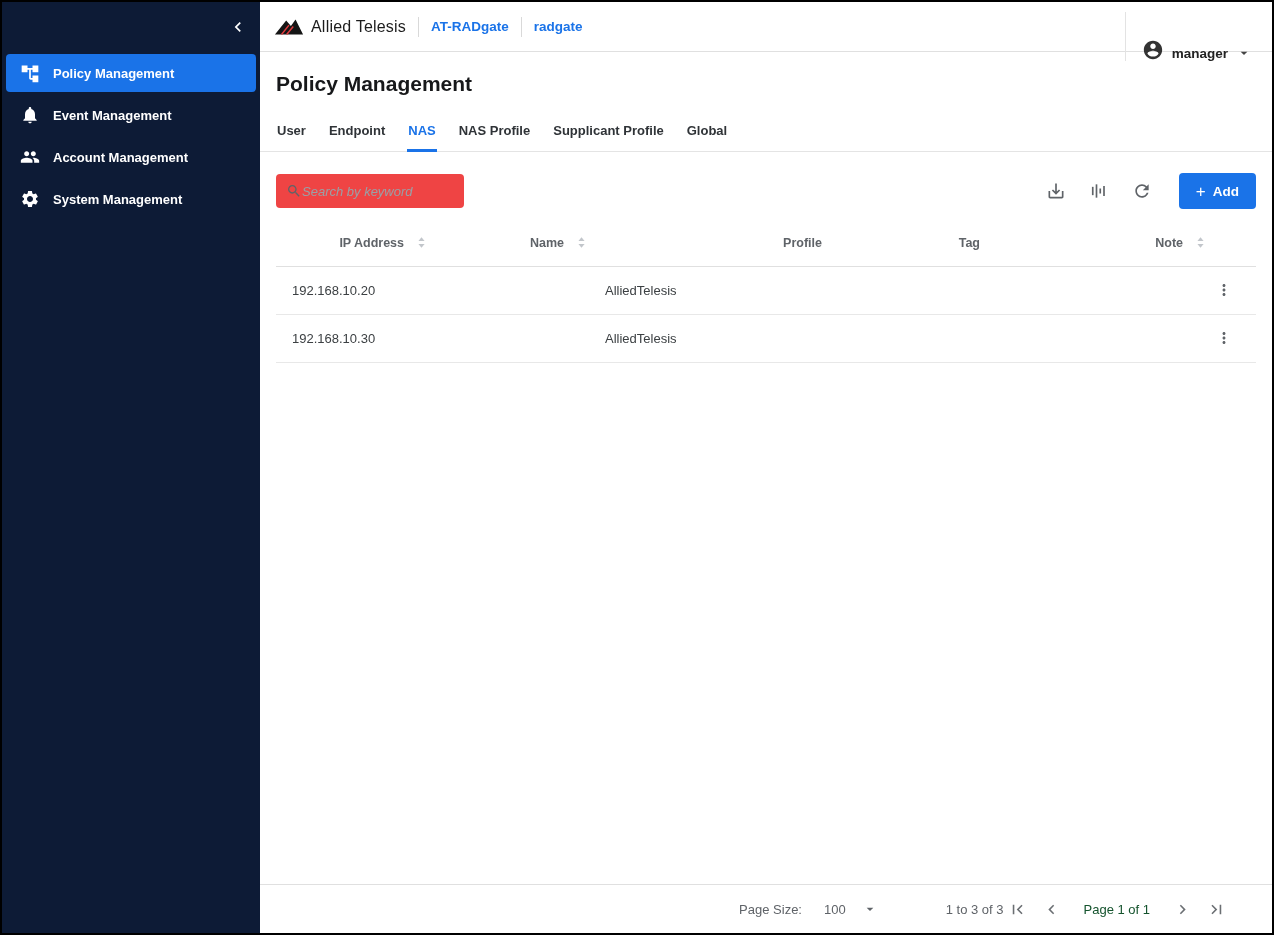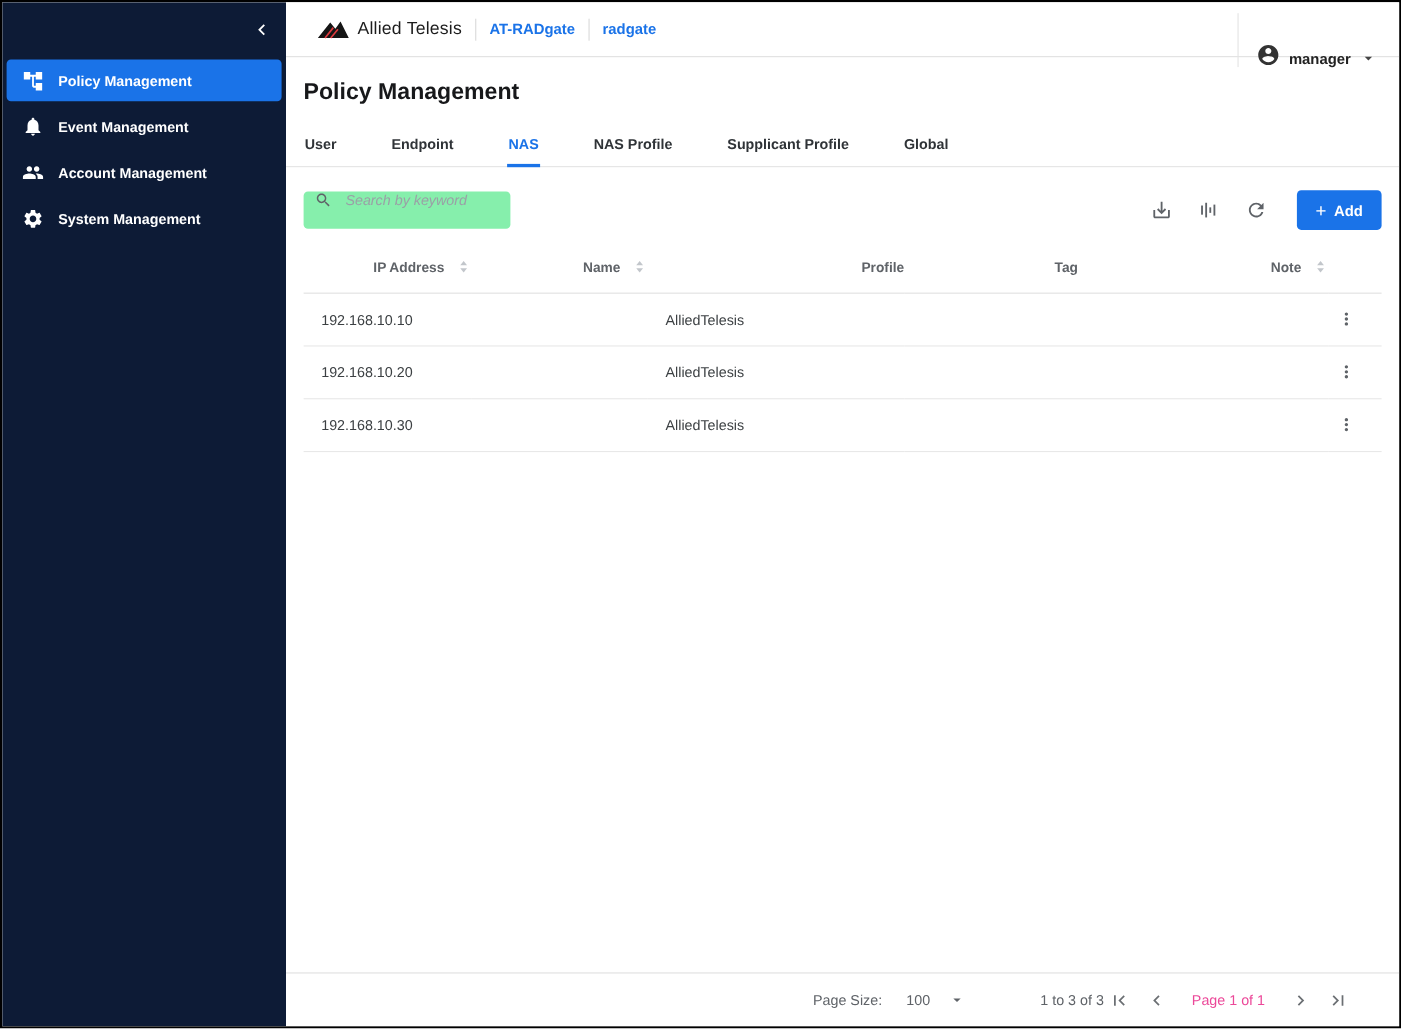--- a/index.html
+++ b/index.html
@@ -14,43 +14,43 @@
   .collapse-btn { background:none; border:none; cursor:pointer; display:flex; align-items:center; }
   .collapse-btn svg { width:20px; height:20px; fill:#fff; }
   .nav { display:flex; flex-direction:column; gap:4px; padding:2px 4px; }
   .nav-item { display:flex; align-items:center; gap:13px; height:38px; padding-left:14px; border-radius:4px; color:#fff; font-size:13px; font-weight:700; cursor:pointer; }
   .nav-item svg { width:20px; height:20px; fill:#fff; flex-shrink:0; }
   .nav-item.active { background:#1a73e8; }
 
   
   .main { flex:1; display:flex; flex-direction:column; min-width:0; background:#fff; }
 
-  .topbar { height:50px; min-height:50px; display:flex; align-items:center; border-bottom:1px solid #e0e0e0; padding-left:28px; }
+  .topbar { height:50px; min-height:50px; display:flex; align-items:center; border-bottom:1px solid #e0e0e0; padding-left:14px; }
   .brand { display:flex; align-items:center; gap:7px; }
   .brand-text { font-size:16px; color:#1c1c1c; letter-spacing:.2px; }
   .vdiv { width:1px; height:20px; background:#d9d9d9; margin:0 12px; }
   .header-link { color:#1a73e8; font-size:13.5px; font-weight:600; cursor:pointer; }
   .spacer { flex:1; }
   .user-menu { display:flex; align-items:flex-end; gap:8px; border-left:1px solid #e3e3e3; height:100%; padding:0 20px 0 16px; cursor:pointer;margin-top:20px; }
   .user-menu .person { width:22px; height:22px; fill:#333; }
   .user-name { font-size:13.5px; font-weight:600; color:#222; }
   .user-menu .caret { width:16px; height:16px; fill:#444; }
 
   .page-head { padding:20px 16px 0; }
   .page-title { font-size:21px; font-weight:700; color:#17181a; }
 
-  .tabs { display:flex; gap:48px; padding:0 16px; margin-top:14px; border-bottom:1px solid #e4e4e4; }
+  .tabs { display:flex; gap:21px; padding:0 16px; margin-top:14px; border-bottom:1px solid #e4e4e4; }
   .tab { position:relative; padding:13px 1px; font-size:13px; font-weight:700; color:#2f3337; cursor:pointer; }
   .tab.active { color:#1a73e8; }
   .tab.active::after { content:""; position:absolute; left:0; right:0; bottom:-1px; height:3px; background:#1a73e8; }
 
   
   .content { flex:1; display:flex; flex-direction:column; min-height:0; }
   .toolbar { display:flex; align-items:center; padding:21px 16px 11px; }
-  .searchbox { display:flex; align-items:flex-start; gap:12px; width:188px; height:34px; background:#86efac; border-radius:4px; padding:0 10px; }
+  .searchbox { display:flex; align-items:center; gap:0; width:188px; height:34px; background:#ef4444; border-radius:4px; padding:0 10px; }
   .searchbox svg { width:16px; height:16px; fill:#5f6368; flex-shrink:0; }
   .searchbox input { border:none; background:transparent; outline:none; font-family:"Liberation Sans", sans-serif; font-style:italic; font-size:13px; color:#333; width:100%; }
   .searchbox input::placeholder { color:#9aa0a6; font-style:italic; }
   .toolbar-right { margin-left:auto; display:flex; align-items:center; gap:11px; }
   .icon-btn { width:32px; height:32px; display:flex; align-items:center; justify-content:center; background:none; border:none; cursor:pointer; border-radius:4px; }
   .icon-btn svg { width:20px; height:20px; fill:#5f6368; }
   .add-btn { display:flex; align-items:center; gap:7px; background:#1a73e8; color:#fff; border:none; border-radius:4px; height:36px; padding:0 17px; font-family:"Liberation Sans", sans-serif; font-size:13.5px; font-weight:700; cursor:pointer; margin-left:10px; }
   .add-btn .plus { font-size:17px; font-weight:400; line-height:1; }
 
   table.data { width:calc(100% - 32px); margin:0 16px; border-collapse:collapse; table-layout:fixed; }
@@ -62,21 +62,21 @@
   .kebab svg { width:18px; height:18px; fill:#5f6368; }
 
   .table-footer { margin-top:auto; border-top:1px solid #e0e0e0; height:49px; min-height:49px; display:flex; align-items:center; justify-content:flex-end; padding-right:42px; font-size:13px; color:#5f6368; }
   .pg-label { margin-right:22px; }
   .pg-size { display:flex; align-items:center; gap:16px; background:none; border:none; cursor:pointer; font-family:"Liberation Sans", sans-serif; font-size:13px; color:#5f6368; margin-right:68px; }
   .pg-size svg { width:16px; height:16px; fill:#5f6368; }
   .pg-range { }
   .pg-nav { display:flex; align-items:center; gap:6px; }
   .pg-nav .icon-btn { width:28px; height:28px; }
   .pg-nav .icon-btn svg { width:19px; height:19px; fill:#6b6f73; }
-  .pg-indicator { margin:0 12px; color:#ec4899; }
+  .pg-indicator { margin:0 12px; color:#14532d; }
 </style>
 </head>
 <body>
 
 <div class="app">
 
   <aside class="sidebar">
     <div class="sidebar-header">
       <button class="collapse-btn">
         <svg viewBox="0 0 24 24">
@@ -233,34 +233,20 @@
                     <path d="M8 2.5l3.3 4H4.7z"></path>
                     <path d="M8 13.5l-3.3-4h6.6z"></path>
                   </svg>
               </span>
             </th>
             <th class="actions"></th>
           </tr>
         </thead>
         <tbody>
           <tr>
-            <td>192.168.10.10</td>
-            <td></td>
-            <td>AlliedTelesis</td>
-            <td></td>
-            <td></td>
-            <td class="actions">
-              <button class="icon-btn kebab">
-                <svg viewBox="0 0 24 24">
-                    <path d="M12 8c1.1 0 2-.9 2-2s-.9-2-2-2-2 .9-2 2 .9 2 2 2zm0 2c-1.1 0-2 .9-2 2s.9 2 2 2 2-.9 2-2-.9-2-2-2zm0 6c-1.1 0-2 .9-2 2s.9 2 2 2 2-.9 2-2-.9-2-2-2z"></path>
-                  </svg>
-              </button>
-            </td>
-          </tr>
-          <tr>
             <td>192.168.10.20</td>
             <td></td>
             <td>AlliedTelesis</td>
             <td></td>
             <td></td>
             <td class="actions">
               <button class="icon-btn kebab">
                 <svg viewBox="0 0 24 24">
                     <path d="M12 8c1.1 0 2-.9 2-2s-.9-2-2-2-2 .9-2 2 .9 2 2 2zm0 2c-1.1 0-2 .9-2 2s.9 2 2 2 2-.9 2-2-.9-2-2-2zm0 6c-1.1 0-2 .9-2 2s.9 2 2 2 2-.9 2-2-.9-2-2-2z"></path>
                   </svg>

